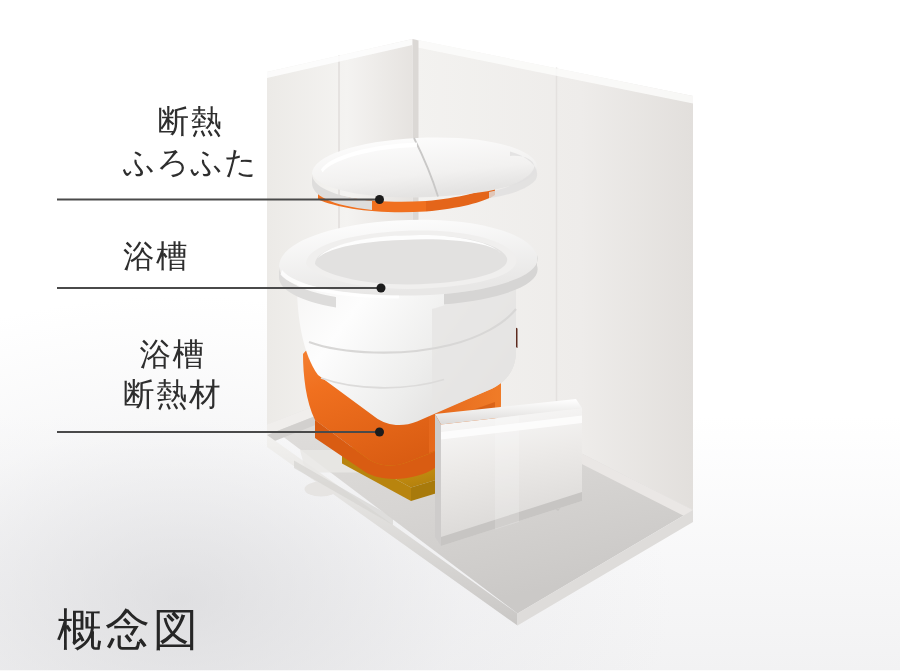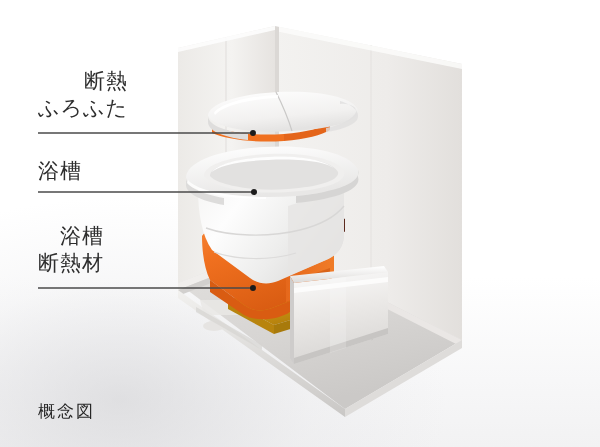--- a/index.html
+++ b/index.html
@@ -29,31 +29,32 @@
 
   
   .label {
     position: absolute;
     color: #2e2e2e;
     font-family: "Liberation Serif", "DejaVu Serif", serif;
     font-size: 21px;
     line-height: 27px;
     letter-spacing: 1px;
     white-space: pre-line;
-    text-align: right;
+    text-align: center;
+    margin-left: 44px;
   }
   #label-lid   { left: 38px; top: 68px; }
   #label-tub   { left: 38px; top: 158px; }
   #label-ins   { left: 38px; top: 223px; }
 
   #caption {
     position: absolute;
     left: 38px;
     top: 400px;
-    font-size: 17px;
+    font-size: 30px;
     letter-spacing: 2px;
     color: #262626;
     font-family: "Liberation Serif", "DejaVu Serif", serif;
   }
 </style>
 </head>
 <body>
 
 <div id="root">
 

